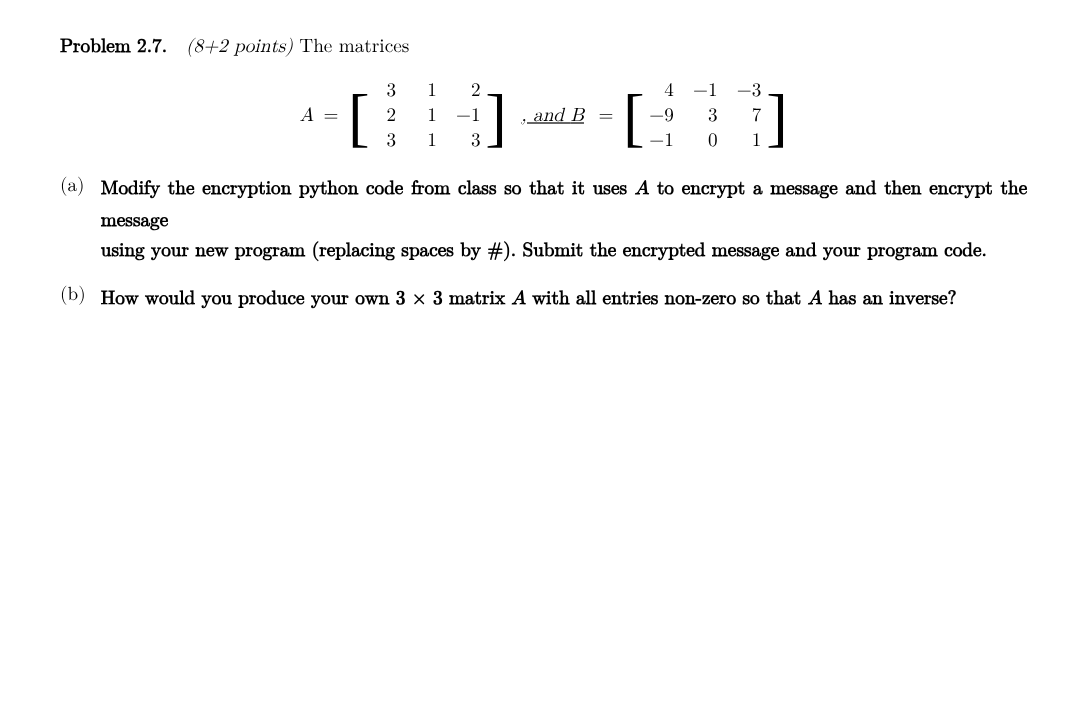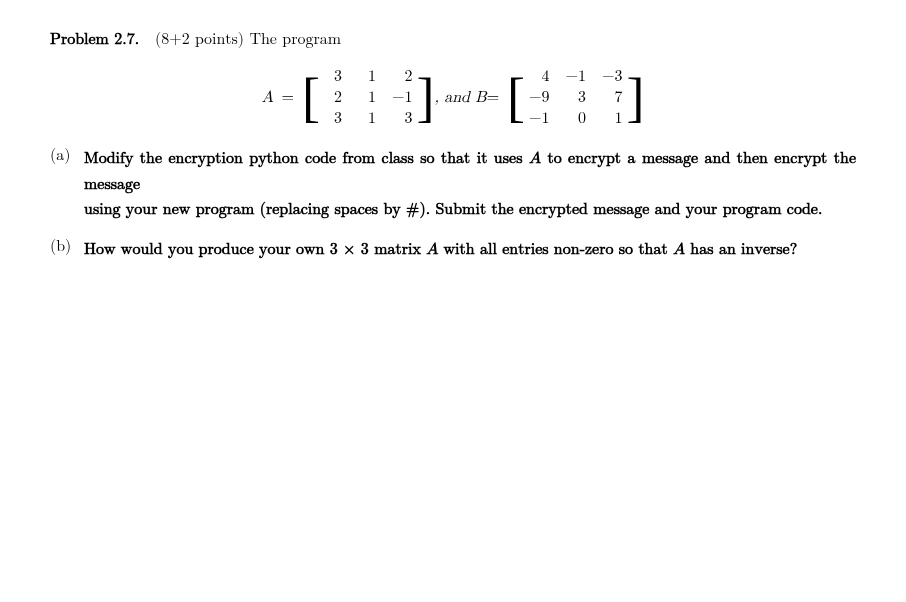--- a/index.html
+++ b/index.html
@@ -21,20 +21,21 @@
     .problem-header {
       margin-bottom: 16px;
     }
 
     .problem-title {
       font-weight: bold;
       display: inline;
     }
 
     .problem-points {
+      font-style: italic;
       font-weight: normal;
     }
 
     .matrices-container {
       display: flex;
       align-items: center;
       justify-content: center;
       margin: 18px 0 18px 0;
       font-size: 16px;
     }
@@ -78,22 +79,23 @@
       align-items: center;
       text-align: right;
     }
 
     .matrix-cell {
       min-width: 18px;
       text-align: right;
     }
 
     .and-text {
-      margin: 0 0;
+      margin: 0 12px;
       font-style: italic;
+      text-decoration: underline;
     }
 
     .are-mutual {
       margin-bottom: 18px;
       font-size: 16px;
     }
 
     .parts {
       margin-top: 10px;
     }
@@ -131,21 +133,21 @@
   </style>
 </head>
 <body>
 
 <div>
 
   <div class="problem-header">
     <span class="problem-title">Problem 2.7.</span>
     <span>&nbsp;</span>
     <span class="problem-points">(8+2 points)</span>
-    <span>The program</span>
+    <span>The matrices</span>
   </div>
 
   <div class="matrices-container">
 
     <span class="matrix-label"><em>A</em></span>
     <span class="matrix-equals">=</span>
     <div class="matrix-wrapper">
       <span class="matrix-bracket-left">[</span>
       <div class="matrix-grid">
         <span class="matrix-cell">3</span>

